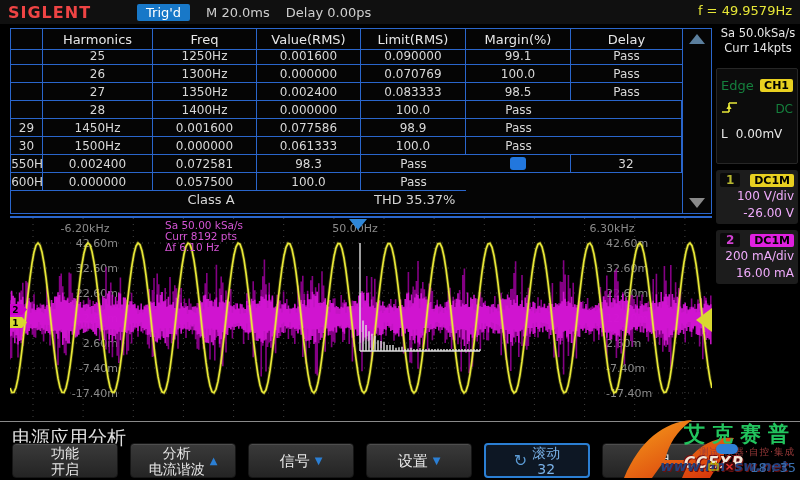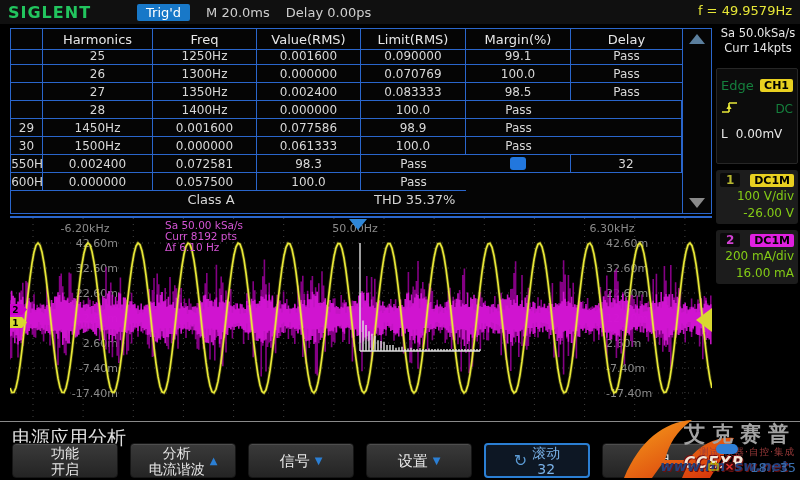--- a/index.html
+++ b/index.html
@@ -2,21 +2,21 @@
 <html><head>
 <meta charset="utf-8">
 <style>
   html,body{margin:0;padding:0;background:#000;}
   .frame{position:relative;width:800px;height:480px;background:#000;overflow:hidden;
          font-family:"DejaVu Sans","Liberation Sans",sans-serif;-webkit-font-smoothing:antialiased;}
 
   
   .topbar{position:absolute;left:0;top:0;width:800px;height:24px;background:#101010;
           display:flex;align-items:center;}
-  .brand{color:#22c55e;font-weight:bold;font-size:16px;letter-spacing:1px;margin-left:8px;width:105px;}
+  .brand{color:#ef4444;font-weight:bold;font-size:16px;letter-spacing:1px;margin-left:8px;width:105px;}
   .trig-badge{background:#1878c8;color:#fff;font-size:13px;padding:1px 9px;border-radius:2px;margin-left:24px;}
   .tb-text{color:#cfcfcf;font-size:13px;margin-left:16px;}
   .tb-freq{position:absolute;right:8px;top:3px;color:#e6e637;font-size:13px;}
 
   
   .pa-table{position:absolute;left:10px;top:28px;width:702px;height:186px;
             border:1px solid #2a66cc;box-sizing:border-box;display:flex;background:#050505;}
   .tbl-main{display:grid;grid-template-columns:32px 110px 104px 104px 105px 105px 111px;
             grid-auto-rows:18px;width:671px;}
   .tbl-main .cell{border-right:1px solid #2a66cc;border-bottom:1px solid #2a66cc;
@@ -48,21 +48,21 @@
   .trig-row{display:flex;justify-content:space-between;align-items:center;height:24px;}
   .yellow-t{color:#15803d;font-size:13px;}
   .badge-y{background:#e8d020;color:#000;font-size:11px;font-weight:bold;padding:0 4px;border-radius:2px;}
   .badge-m{background:#e020e0;color:#000;font-size:11px;font-weight:bold;padding:0 4px;border-radius:2px;}
   .trig-level{color:#e8e8e8;font-size:12px;display:flex;gap:8px;margin-top:6px;}
   .ch-panel{position:absolute;left:0;width:82px;height:54px;background:#1c1c1c;border-radius:3px;
             padding:2px 4px;box-sizing:border-box;}
   .ch-head{display:flex;justify-content:space-between;align-items:center;height:16px;}
   .ch-num1{color:#b8b830;font-size:12px;font-weight:bold;background:#0a0a0a;padding:0 6px;border-radius:2px;}
   .ch-num2{color:#d040d0;font-size:12px;font-weight:bold;background:#0a0a0a;padding:0 6px;border-radius:2px;}
-  .ch-line{color:#84cc16;font-size:12px;text-align:right;line-height:17px;}
+  .ch-line{color:#f0abfc;font-size:12px;text-align:right;line-height:17px;}
 
   
   .menu-area{position:absolute;left:0;top:421px;width:800px;height:59px;background:#000;border-top:1px solid #8a8a8a;}
   .menu-title{position:absolute;left:12px;top:3px;color:#e0e0e0;font-size:19px;}
   .menu-btns{position:absolute;left:12px;top:21px;display:flex;gap:12px;}
   .mbtn{width:106px;height:35px;background:linear-gradient(#3a3a3a,#242424);border:1px solid #161616;
         border-radius:4px;box-shadow:inset 0 1px 0 #4e4e4e;color:#e8e8e8;
         display:flex;align-items:center;justify-content:center;gap:5px;box-sizing:border-box;}
   .mbtn .lines{display:flex;flex-direction:column;align-items:center;line-height:16px;}
   .mbtn .l1{font-size:14px;} .mbtn .l2{font-size:14px;}
@@ -71,21 +71,21 @@
   .mbtn.active{background:#0d1724;border:2px solid #2b7fd4;color:#7ab2e8;box-shadow:none;}
   .mbtn .rot{color:#5b9bd5;font-size:16px;line-height:16px;}
 
   
   .time{position:absolute;right:4px;top:460px;color:#3a6fae;font-size:13px;z-index:40;}
   .icons{position:absolute;right:64px;top:460px;display:flex;gap:3px;z-index:40;}
   .usb-pill{position:absolute;left:716px;top:444px;width:22px;height:10px;background:#2f7fd6;border-radius:5px;z-index:30;}
 
   
   .watermark{position:absolute;left:596px;top:416px;width:204px;height:64px;pointer-events:none;z-index:25;}
-  .wm-name{position:absolute;right:4px;top:4px;color:#a3a3a3;font-size:21px;font-weight:bold;letter-spacing:7px;white-space:nowrap;}
+  .wm-name{position:absolute;right:4px;top:4px;color:#22c55e;font-size:21px;font-weight:bold;letter-spacing:7px;white-space:nowrap;}
   .wm-tag{position:absolute;right:5px;top:30px;color:#9c3b3b;font-size:9.5px;letter-spacing:1px;white-space:nowrap;}
   .wm-url{position:absolute;right:12px;top:42px;color:#24407c;font-size:14.5px;font-weight:bold;font-style:italic;
           text-shadow:1px 1px 0 #6b1010;white-space:nowrap;}
   .wm-logo{position:absolute;left:26px;top:2px;}
   .wm-cc{position:absolute;left:88px;top:38px;color:#f3e8d8;font-size:15px;font-weight:bold;font-style:italic;
          text-shadow:1px 1px 0 #7a0c0c,-1px -1px 0 #7a0c0c;letter-spacing:1px;}
 </style>
 </head>
 <body>
 

